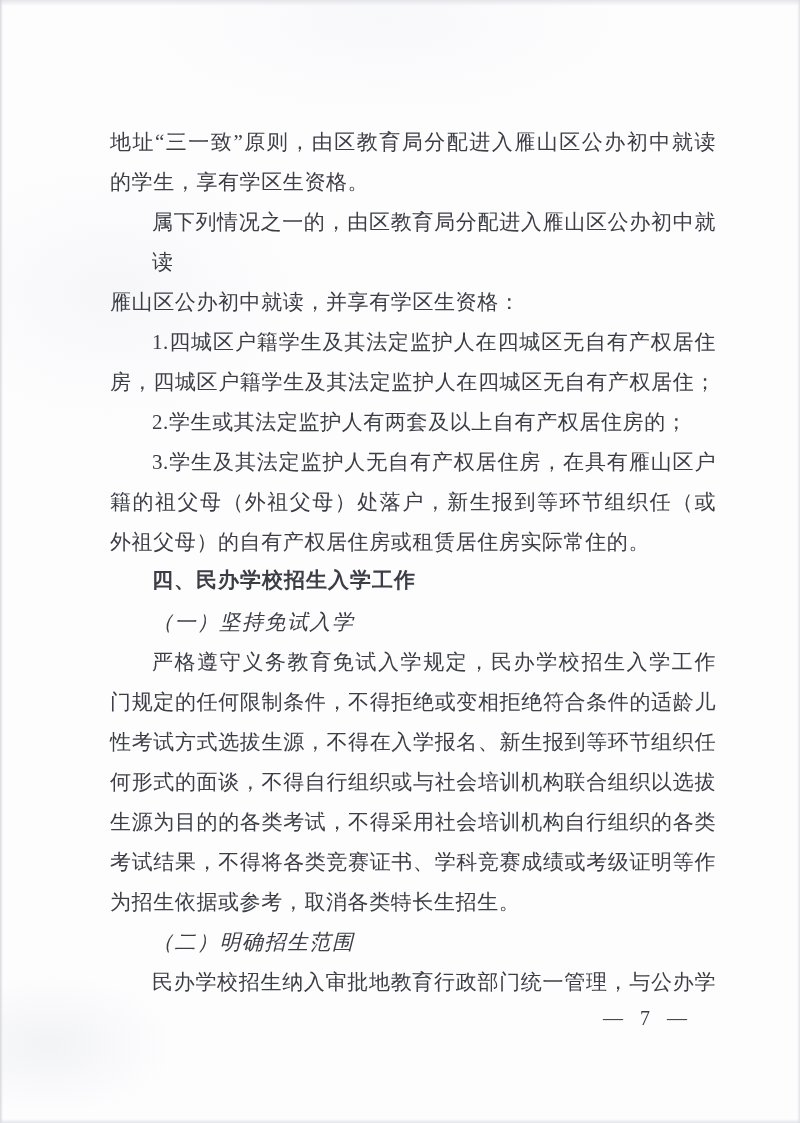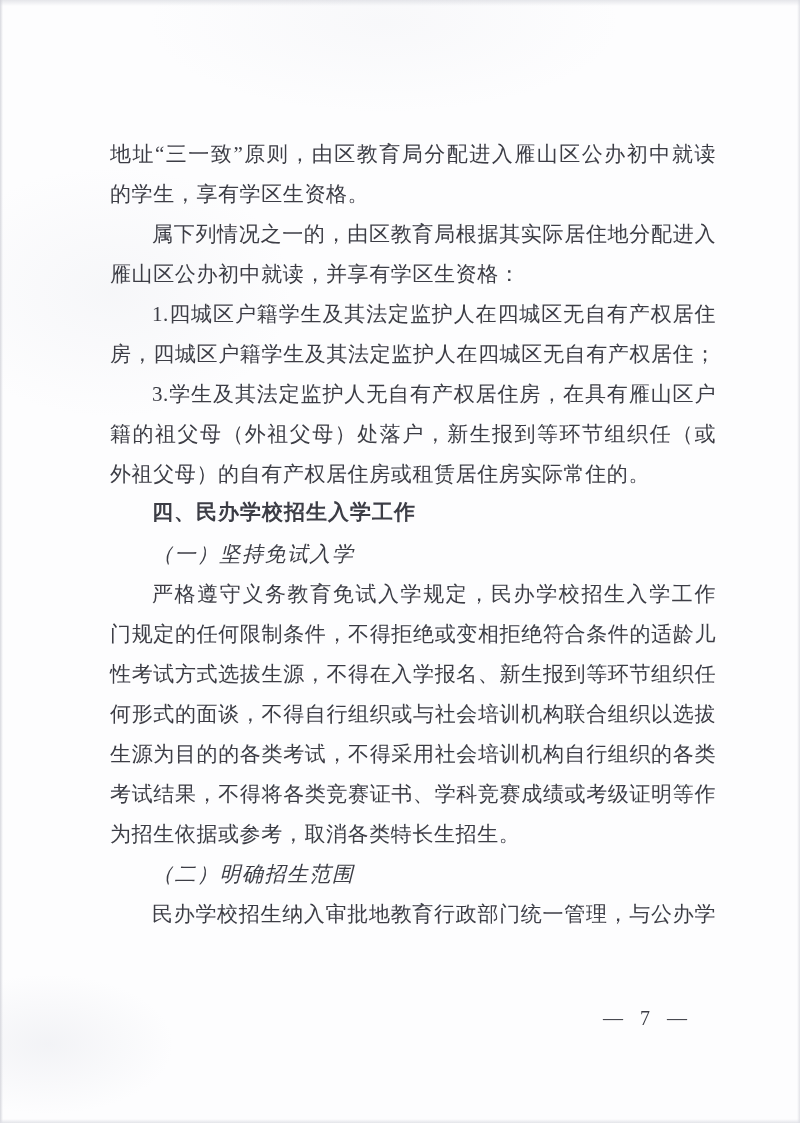--- a/index.html
+++ b/index.html
@@ -27,21 +27,21 @@
   .edge-left   { left: 0; top: 0; width: 3px; height: 100%;
                  background: linear-gradient(90deg, #cfd0d7, rgba(207,208,215,0)); opacity: .8; }
   .edge-right  { right: 0; top: 0; width: 3px; height: 100%;
                  background: linear-gradient(270deg, #d7d8de, rgba(215,216,222,0)); opacity: .7; }
   .edge-bottom { left: 0; bottom: 0; width: 100%; height: 4px;
                  background: linear-gradient(rgba(223,224,230,0), #dddee4); opacity: .8; }
 
   .body-text {
     position: absolute;
     left: 110px;
-    top: 134px;
+    top: 122px;
     width: 606px;
     font-size: 21px;
     line-height: 40px;
     letter-spacing: 0.6px;
   }
   .line { white-space: nowrap; }
   .line.justify {
     white-space: normal;
     text-align: justify;
     text-align-last: justify;
@@ -73,24 +73,25 @@
 
 <div class="page">
   <div class="edge edge-top"></div>
   <div class="edge edge-left"></div>
   <div class="edge edge-right"></div>
   <div class="edge edge-bottom"></div>
 
   <div class="body-text">
       <div class="line body justify">地址“三一致”原则，由区教育局分配进入雁山区公办初中就读</div>
       <div class="line body">的学生，享有学区生资格。</div>
-      <div class="line body indent justify">属下列情况之一的，由区教育局根据其实际居住地分配进入</div>
+      <div class="line body indent justify">属下列情况之一的，由区教育局分配进入雁山区公办初中就读</div>
       <div class="line body">雁山区公办初中就读，并享有学区生资格：</div>
       <div class="line body indent justify">1.四城区户籍学生及其法定监护人在四城区无自有产权居住</div>
       <div class="line body justify">房，四城区户籍学生及其法定监护人在四城区无自有产权居住；</div>
+      <div class="line body indent">2.学生或其法定监护人有两套及以上自有产权居住房的；</div>
       <div class="line body indent justify">3.学生及其法定监护人无自有产权居住房，在具有雁山区户</div>
       <div class="line body justify">籍的祖父母（外祖父母）处落户，新生报到等环节组织任（或</div>
       <div class="line body">外祖父母）的自有产权居住房或租赁居住房实际常住的。</div>
       <div class="line heading indent">四、民办学校招生入学工作</div>
       <div class="line subheading indent">（一）坚持免试入学</div>
       <div class="line body indent justify">严格遵守义务教育免试入学规定，民办学校招生入学工作</div>
       <div class="line body justify">门规定的任何限制条件，不得拒绝或变相拒绝符合条件的适龄儿</div>
       <div class="line body justify">性考试方式选拔生源，不得在入学报名、新生报到等环节组织任</div>
       <div class="line body justify">何形式的面谈，不得自行组织或与社会培训机构联合组织以选拔</div>
       <div class="line body justify">生源为目的的各类考试，不得采用社会培训机构自行组织的各类</div>

